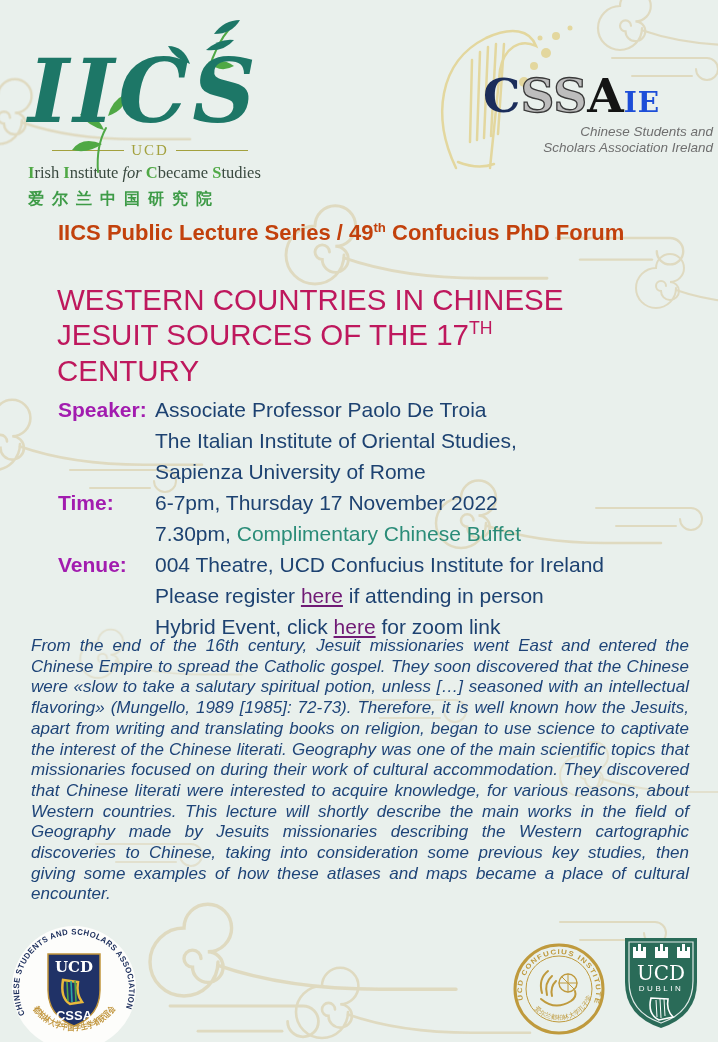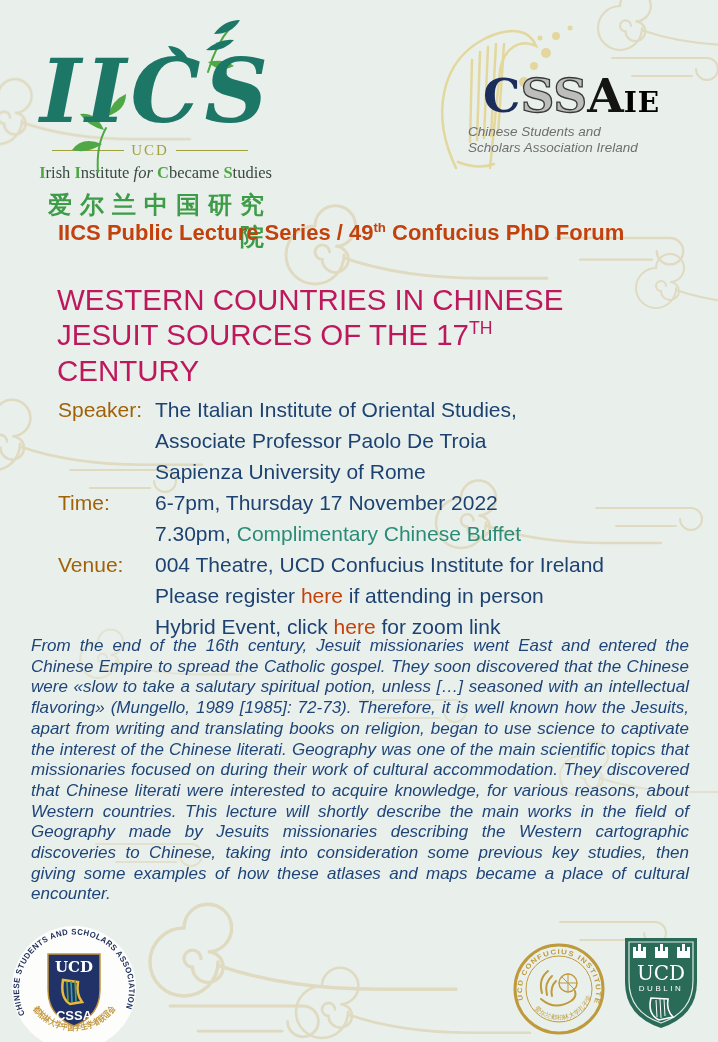--- a/index.html
+++ b/index.html
@@ -3,62 +3,62 @@
 <meta charset="utf-8">
 <style>
   html,body{margin:0;padding:0;}
   .poster{
     position:relative;width:718px;height:1042px;overflow:hidden;
     background:#E9F0EC;font-family:"Liberation Sans",sans-serif;
   }
   .bg-svg{position:absolute;left:0;top:0;width:718px;height:1042px;pointer-events:none;}
 
   
-  .iics-logo{position:absolute;left:28px;top:10px;width:244px;text-align:right;}
+  .iics-logo{position:absolute;left:28px;top:10px;width:244px;text-align:left;}
   .bamboo-svg{position:absolute;left:30px;top:2px;width:200px;height:170px;}
   .iics-acronym{
     position:relative;margin-top:40px;
     font-family:"DejaVu Serif",serif;font-style:italic;font-weight:bold;
     font-size:88px;line-height:0.95;color:#1D7767;letter-spacing:4px;
   }
   .ucd-row{display:flex;align-items:center;justify-content:center;gap:7px;
     margin-top:8px;color:#A3A13E;font-size:15px;letter-spacing:2px;font-family:"Liberation Serif",serif;}
   .ucd-row .rule{height:1px;background:#A3A13E;flex:1;max-width:72px;}
   .inst-name{margin-top:4px;font-family:"Liberation Serif",serif;font-size:16.5px;color:#3A4A40;}
   .inst-name .cap{color:#4FA845;font-weight:bold;}
   .inst-name .fw{font-style:italic;}
-  .inst-cn{margin-top:6px;font-size:24px;font-weight:bold;color:#3E9B47;letter-spacing:8px;}
+  .inst-cn{margin-top:6px;font-size:16px;font-weight:bold;color:#3E9B47;letter-spacing:8px;}
 
   
   .cssa-logo{position:absolute;left:428px;top:22px;width:285px;height:150px;}
   .harp-svg{position:absolute;left:0;top:0;width:160px;height:150px;}
   .cssa-acronym{position:absolute;left:55px;top:50px;width:230px;white-space:nowrap;
     font-family:"DejaVu Serif",serif;font-weight:bold;font-size:47px;line-height:1;}
   .cssa-acronym .c{color:#1B2D5B;}
   .cssa-acronym .ss{color:#BDBDBD;-webkit-text-stroke:1.3px #3A3A3A;}
   .cssa-acronym .a{color:#141414;}
-  .cssa-acronym .ie{font-size:28px;color:#000000;letter-spacing:1px;}
-  .cssa-sub{position:absolute;left:40px;top:102px;width:245px;text-align:left;
+  .cssa-acronym .ie{font-size:28px;color:#1d4ed8;letter-spacing:1px;}
+  .cssa-sub{position:absolute;left:40px;top:102px;width:245px;text-align:right;
     color:#6F6F6F;font-size:13.5px;font-style:italic;line-height:1.2;}
 
   
   .series-heading{position:absolute;left:58px;top:220px;width:592px;
     color:#c2410c;font-weight:bold;font-size:22px;line-height:1.18;}
   .main-title{position:absolute;left:57px;top:282px;width:578px;
     color:#be185d;font-size:29.5px;line-height:1.2;}
   sup.sp{font-size:60%;vertical-align:super;line-height:0;}
 
   
   .details{position:absolute;left:58px;top:394px;width:628px;
     font-size:21px;line-height:31px;color:#1D4271;}
   .d-row{display:flex;}
-  .d-label{width:97px;flex:none;color:#a16207;font-weight:normal;}
+  .d-label{width:97px;flex:none;color:#a21caf;font-weight:bold;}
   .d-content{flex:1;}
   .hl-green{color:#2A8C78;}
-  .link{color:#c2410c;cursor:pointer;}
+  .link{color:#701a75;text-decoration:underline;cursor:pointer;}
 
   
   .abstract{position:absolute;left:31px;top:636px;width:658px;
     font-size:17px;line-height:20.7px;text-align:justify;color:#1E4478;font-style:italic;}
 
   
   .cssa-badge{position:absolute;left:8px;top:924px;width:132px;height:132px;}
   .conf-seal{position:absolute;left:511px;top:941px;width:96px;height:96px;}
   .ucd-crest{position:absolute;left:621px;top:936px;width:80px;height:96px;}
 </style>
@@ -158,22 +158,22 @@
   </div>
 
   <div class="series-heading"><span>IICS Public Lecture Series / 49</span><sup class="sp">th</sup><span> Confucius PhD Forum</span></div>
 
   <h1 class="main-title" style="margin:0;font-weight:normal;"><span>WESTERN COUNTRIES IN CHINESE JESUIT SOURCES OF THE 17</span><sup class="sp">TH</sup><span> CENTURY</span></h1>
 
   <div class="details">
     <div class="d-row">
       <div class="d-label">Speaker:</div>
       <div class="d-content">
+        <div>Associate Professor Paolo De Troia</div>
         <div>The Italian Institute of Oriental Studies,</div>
-        <div>Associate Professor Paolo De Troia</div>
         <div>Sapienza University of Rome</div>
       </div>
     </div>
     <div class="d-row">
       <div class="d-label">Time:</div>
       <div class="d-content">
         <div>6-7pm, Thursday 17 November 2022</div>
         <div><span>7.30pm, </span><span class="hl-green">Complimentary Chinese Buffet</span></div>
       </div>
     </div>

